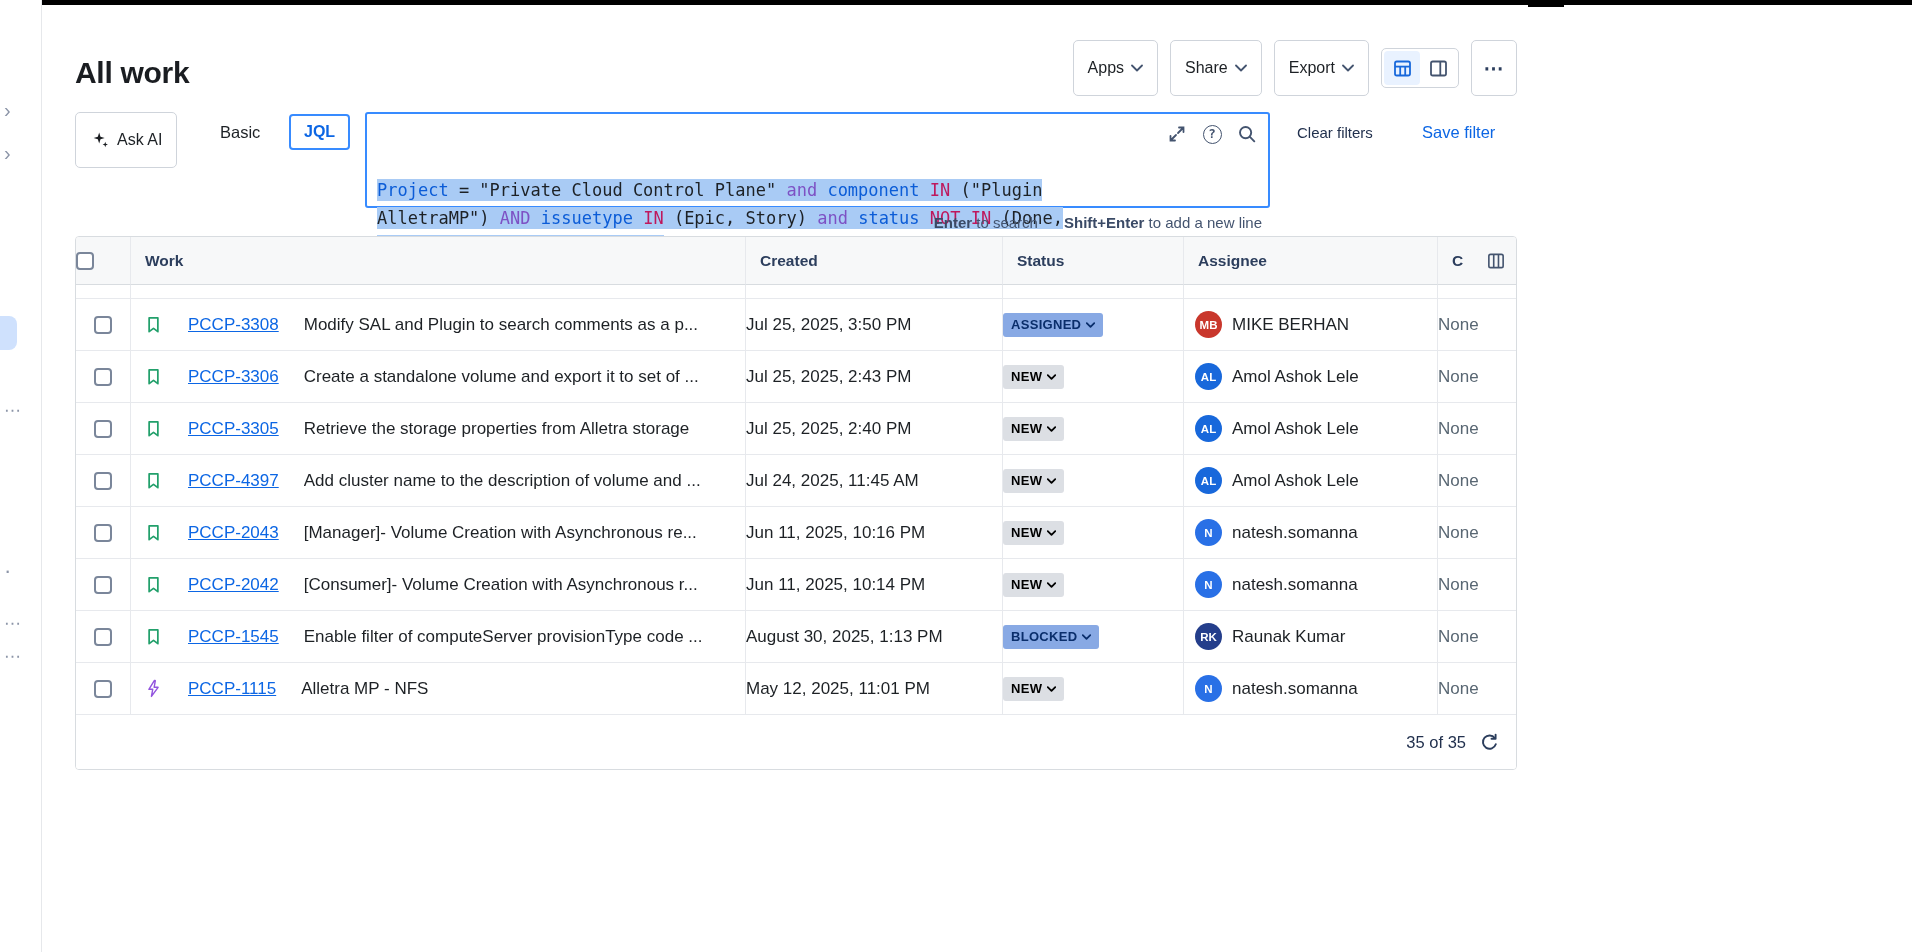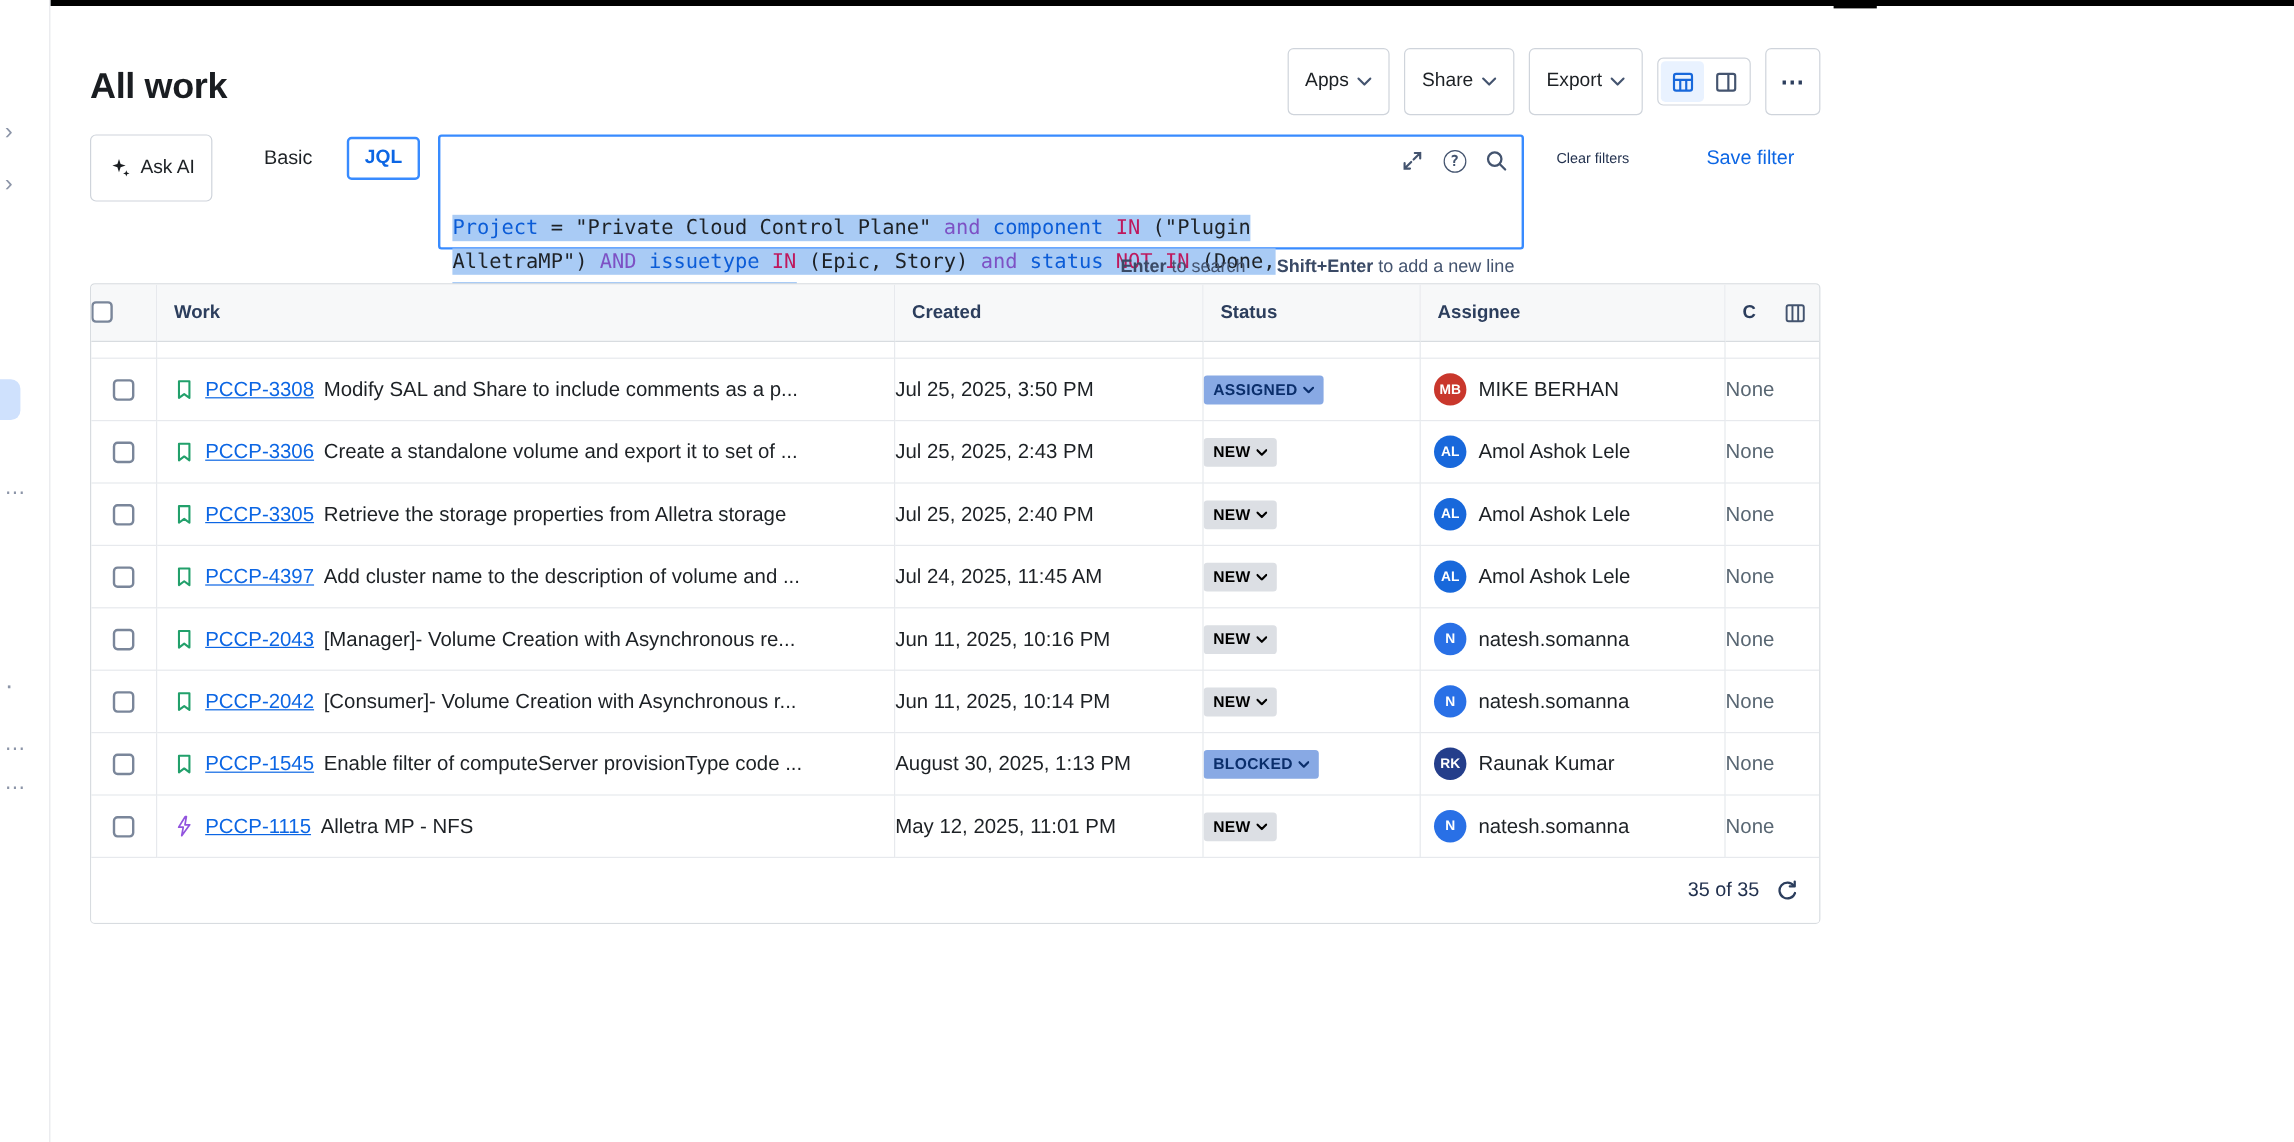--- a/index.html
+++ b/index.html
@@ -49,42 +49,42 @@
   .jql-line { height:28px; }
   .jql-sel { background:#A9CBF5; padding:1px 0; }
   .tok-f { color:#0B5CD7; }
   .tok-k { color:#7D51C4; }
   .tok-o { color:#be185d;text-align:right; }
   .tok-t { color:#1D2125; }
   .jql-icons { position:absolute; top:9px; right:10px; display:flex; align-items:center; gap:13px; background:transparent; }
   .jql-icons .ic { width:22px; height:22px; display:flex; align-items:center; justify-content:center; cursor:pointer; }
   .help-circle { width:19px; height:19px; border:1.8px solid #44546F; border-radius:50%; display:flex; align-items:center; justify-content:center; font-size:12.5px; font-weight:700; color:#44546F; }
 
-  .clear-filters { position:absolute; left:1297px; top:112px; height:40px; display:flex; align-items:center; font-size:12px; font-weight:500; color:#22314E; cursor:pointer; }
+  .clear-filters { position:absolute; left:1297px; top:112px; height:40px; display:flex; align-items:center; font-size:15px; font-weight:500; color:#22314E; cursor:pointer; }
   .save-filter { position:absolute; left:1422px; top:112px; height:40px; display:flex; align-items:center; font-size:16.5px; font-weight:500; color:#0C66E4; cursor:pointer; }
 
   .hint { position:absolute; left:365px; top:214px; width:897px; text-align:right; font-size:15px; color:#44546F; }
   .hint b { color:#3A4A66; font-weight:700; }
   .hint .sep { display:inline-block; width:26px; }
 
   
   .table-card { position:absolute; left:75px; top:236px; width:1442px; border:1px solid #D8DCE0; border-radius:4px; overflow:hidden; background:#fff; }
   table.worklist { width:1440px; border-collapse:separate; border-spacing:0; table-layout:fixed; font-size:17px; color:#1D2125; }
   .worklist th, .worklist td { padding:0; border-right:1px solid #E7E9ED; border-bottom:1px solid #E7E9ED; overflow:hidden; white-space:nowrap; }
   .worklist th:last-child, .worklist td:last-child { border-right:none; }
   .worklist thead th { height:48px; background:#F7F8F9; text-align:left; font-size:15.5px; font-weight:700; color:#2C3E5D; padding-left:14px; border-bottom:1px solid #D8DCE0; }
   .worklist thead th.th-check { padding-left:0; }
   .worklist tr.thin td { height:14px; }
   .worklist tbody td { height:52px; vertical-align:middle; }
   .th-lastcell { position:relative; }
   .colbtn { position:absolute; right:6px; top:10px; width:28px; height:28px; display:flex; align-items:center; justify-content:center; border-radius:4px; cursor:pointer; background:#F7F8F9; }
 
   .c-check { text-align:center; }
   .cb { display:inline-block; width:18px; height:18px; border:2px solid #7A869A; border-radius:4px; background:#fff; vertical-align:middle; cursor:pointer; }
-  .workcell { display:flex; align-items:center; gap:8px; padding-left:13px; }
+  .workcell { display:flex; align-items:center; gap:25px; padding-left:13px; }
   .workcell svg { flex:none; }
   .key { color:#0C66E4; font-weight:500; text-decoration:underline; cursor:pointer; }
   .summary { color:#1D2125; overflow:hidden; text-overflow:clip; }
   .c-created { padding-left:14px; }
   .c-status { padding-left:13px; }
   .badge { display:inline-flex; align-items:center; gap:5px; height:24px; padding:0 8px; border-radius:3px; font-size:13px; font-weight:700; letter-spacing:.3px; cursor:pointer; }
   .badge-prog { background:#88A9E4; color:#0A2E6B; }
   .badge-new  { background:#DCDFE4; color:#000000; }
   .asg { display:flex; align-items:center; gap:10px; padding-left:11px; }
   .avatar { width:27px; height:27px; border-radius:50%; color:#fff; font-size:11.5px; font-weight:700; display:inline-flex; align-items:center; justify-content:center; flex:none; }
@@ -226,21 +226,21 @@
           <td></td>
       </tr>
     <tr>
           <td class="c-check"><span class="cb"></span></td>
           <td>
             <div class="workcell">
               <svg width="19" height="19" viewBox="0 0 24 24">
                 <path d="M6.5 3.5h11V21l-5.5-4.1L6.5 21z" fill="none" stroke="#22A06B" stroke-width="2.2" stroke-linejoin="round"></path>
               </svg>
               <a class="key">PCCP-3308</a>
-              <span class="summary">Modify SAL and Share to include comments as a p...</span>
+              <span class="summary">Modify SAL and Plugin to search comments as a p...</span>
             </div>
           </td>
           <td class="c-created">Jul 25, 2025, 3:50 PM</td>
           <td class="c-status"><span class="badge badge-prog">ASSIGNED<svg width="9" height="6" viewBox="0 0 12 8">
                 <path d="M1 1.5 6 6.5 11 1.5" fill="none" stroke="currentColor" stroke-width="2.4" stroke-linecap="round" stroke-linejoin="round"></path>
               </svg></span></td>
           <td>
             <div class="asg">
               <span class="avatar" style="background:#C9372C">MB</span>
               <span>MIKE BERHAN</span>

